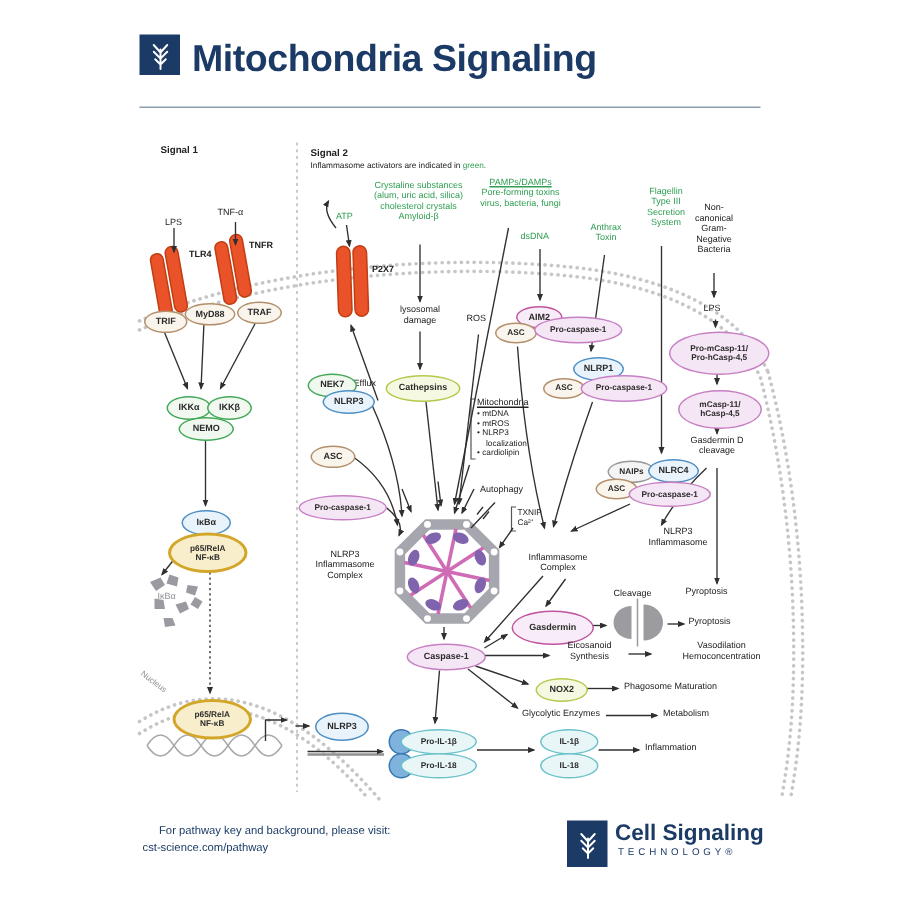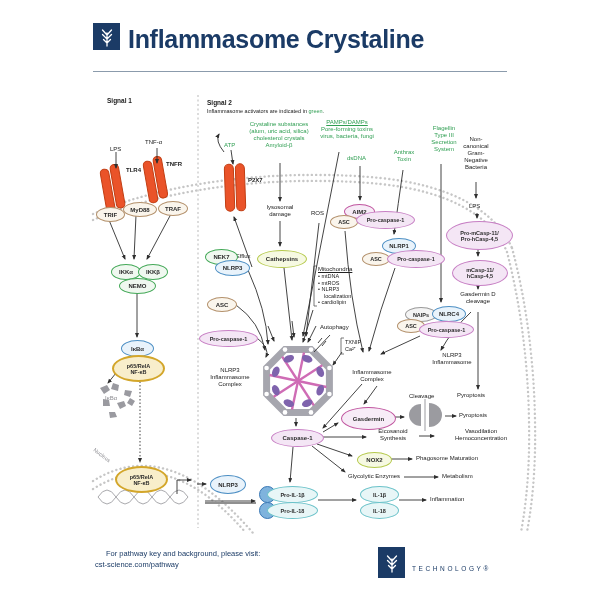--- a/index.html
+++ b/index.html
@@ -45,21 +45,21 @@
 
 <div class="page">
 
   <div class="logo">
     <svg width="20" height="22" viewBox="0 0 20 22">
       <g stroke="#fff" stroke-width="1.3" fill="none" stroke-linecap="round">
         <path d="M10,20 V7 M10,9 L5.5,4 M10,9 L14.5,4 M10,13 L5.5,8.5 M10,13 L14.5,8.5 M10,17 L6.5,13.5 M10,17 L13.5,13.5"></path>
       </g>
     </svg>
   </div>
-  <div class="title">Inflammasome Crystaline</div>
+  <div class="title">Mitochondria Signaling</div>
   <div class="rule"></div>
 
   <svg class="ab" style="left:0;top:0" width="600" height="600" viewBox="0 0 600 600">
     <defs>
       <marker id="ah" markerWidth="6" markerHeight="6" refX="4" refY="2" orient="auto" markerUnits="userSpaceOnUse">
         <path d="M0,0 L5,2 L0,4 Z" fill="#2f2f2f"></path>
       </marker>
     </defs>
 
     <line x1="198" y1="95" x2="198" y2="528" stroke="#b9b9b9" stroke-width="1" stroke-dasharray="2 2.5"></line>
@@ -375,15 +375,16 @@
 
   <div class="f1">For pathway key and background, please visit:</div>
   <div class="f2">cst-science.com/pathway</div>
   <div class="bbox">
     <svg width="20" height="24" viewBox="0 0 20 22">
       <g stroke="#fff" stroke-width="1.3" fill="none" stroke-linecap="round">
         <path d="M10,20 V7 M10,9 L5.5,4 M10,9 L14.5,4 M10,13 L5.5,8.5 M10,13 L14.5,8.5 M10,17 L6.5,13.5 M10,17 L13.5,13.5"></path>
       </g>
     </svg>
   </div>
+  <div class="bname">Cell Signaling</div>
   <div class="bsub">TECHNOLOGY®</div>
 
 </div>
 
 </body></html>

